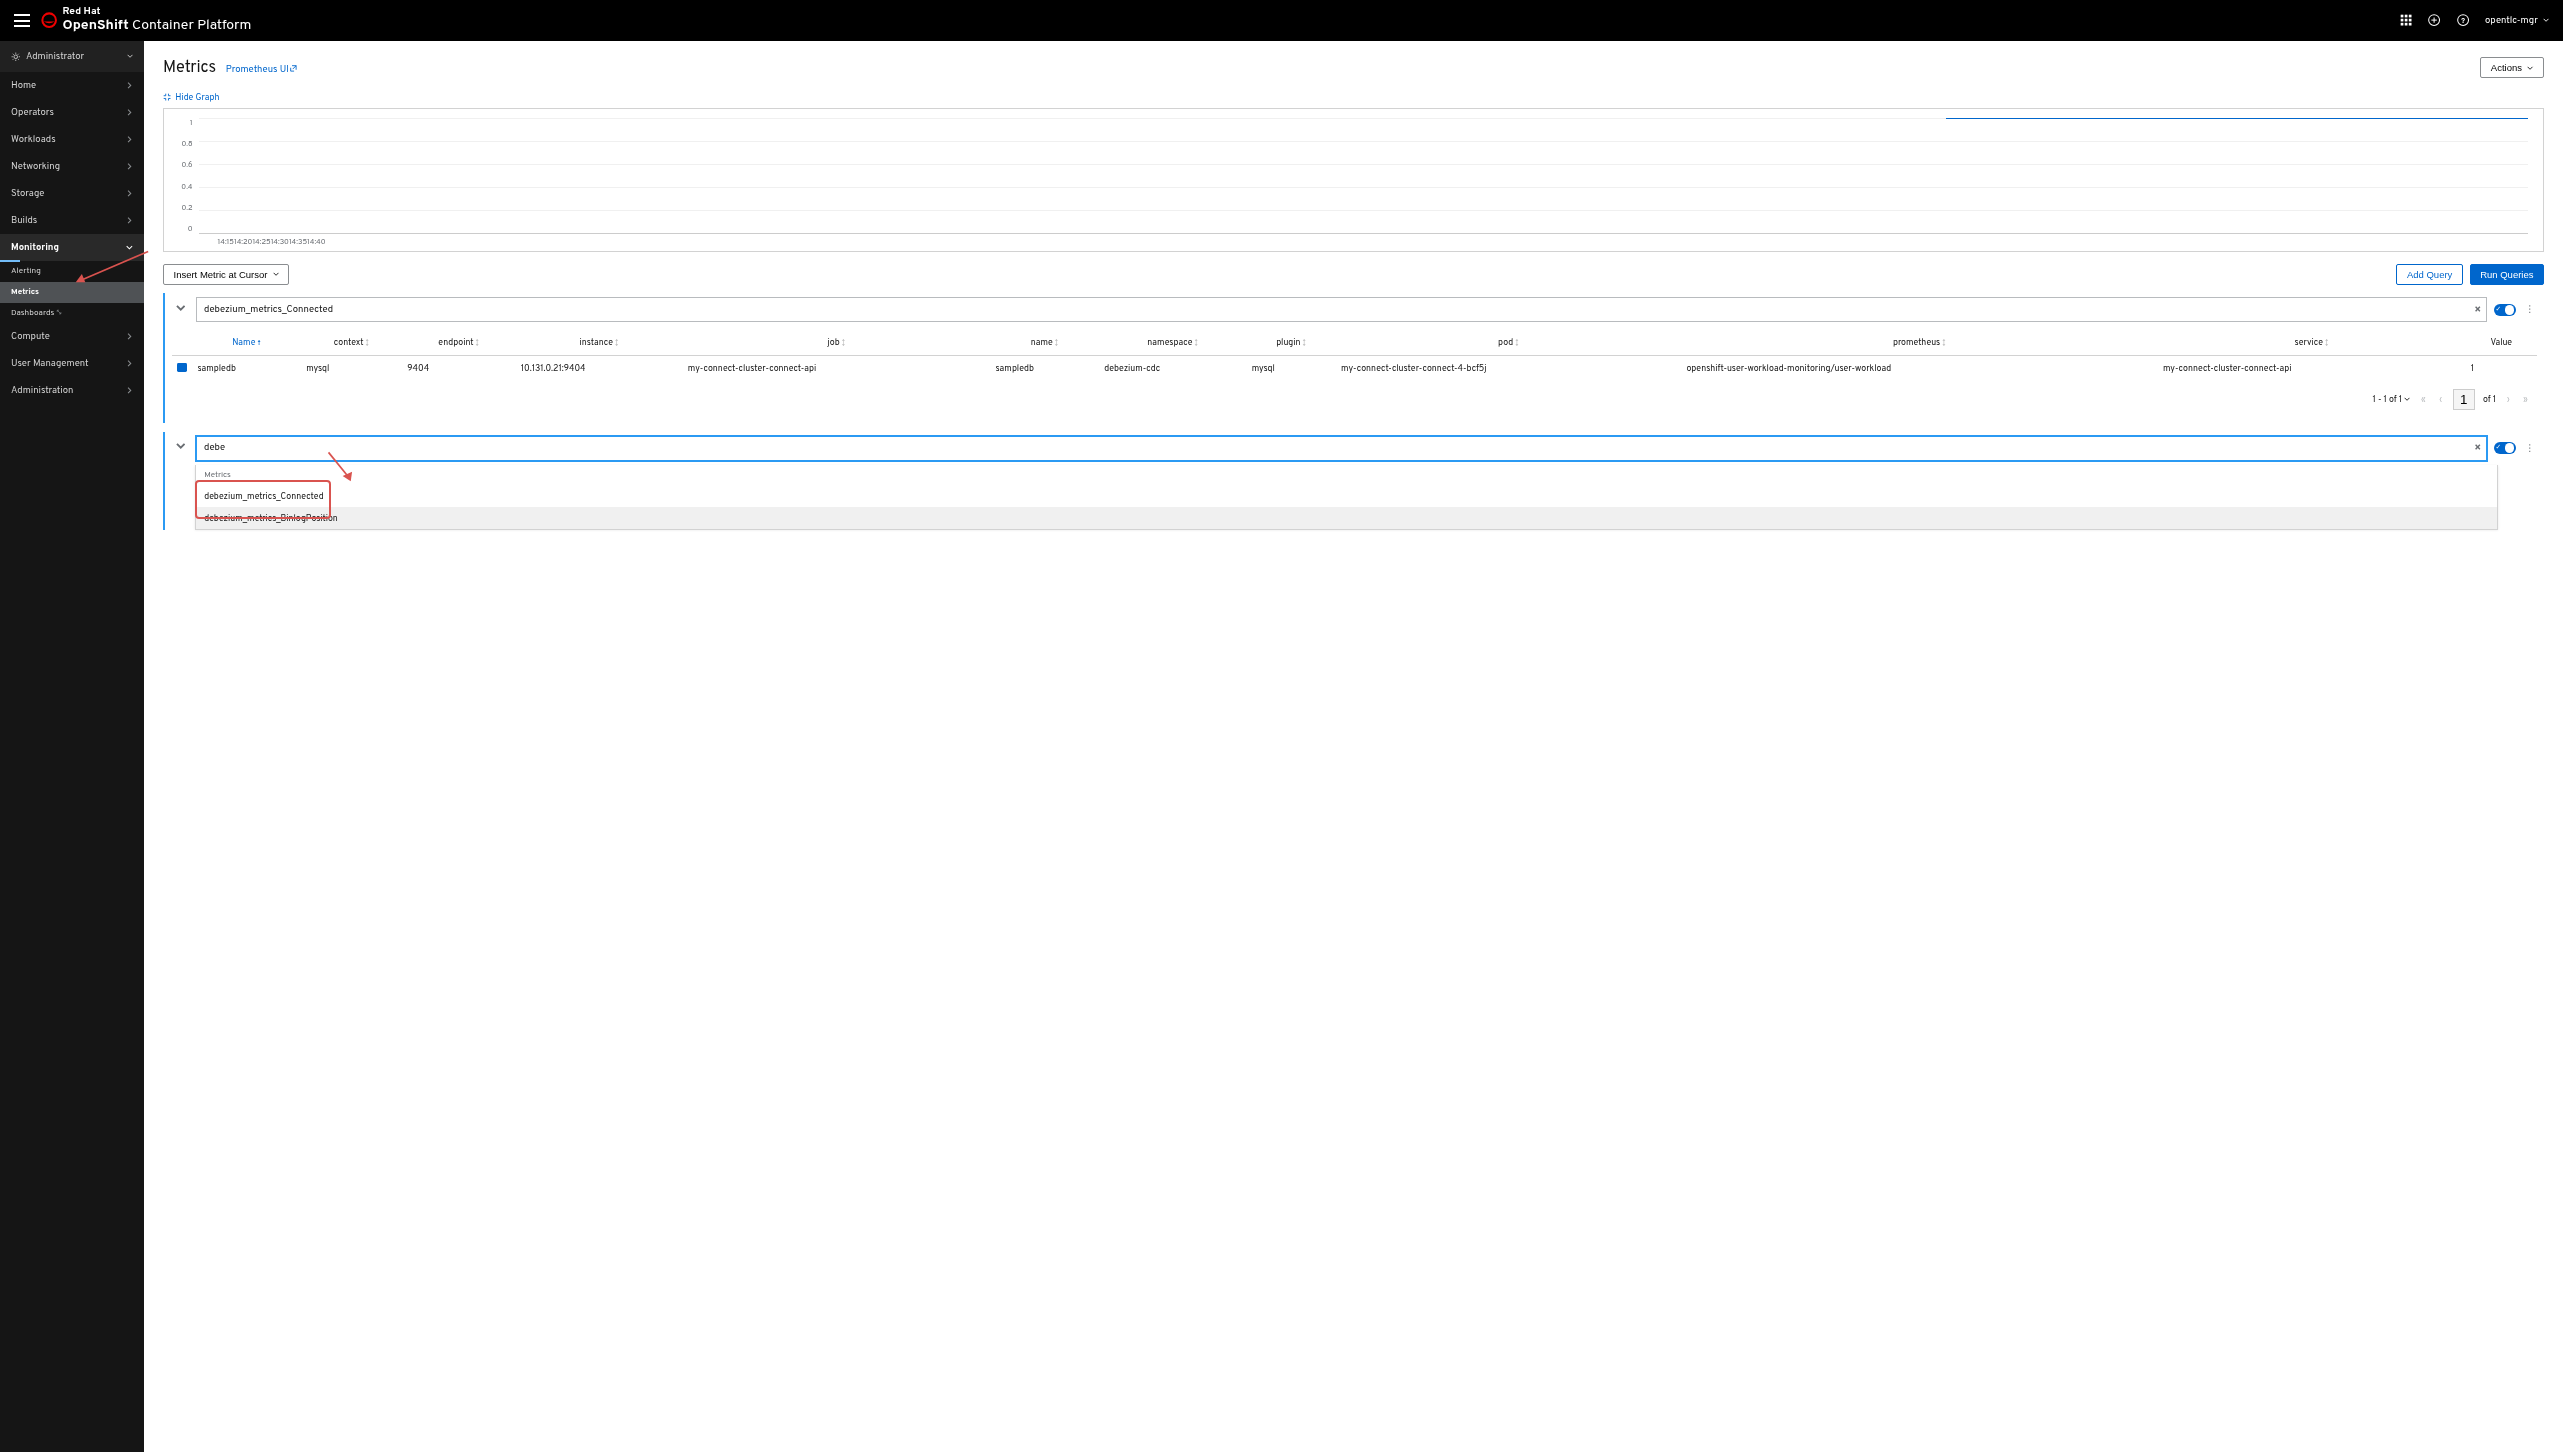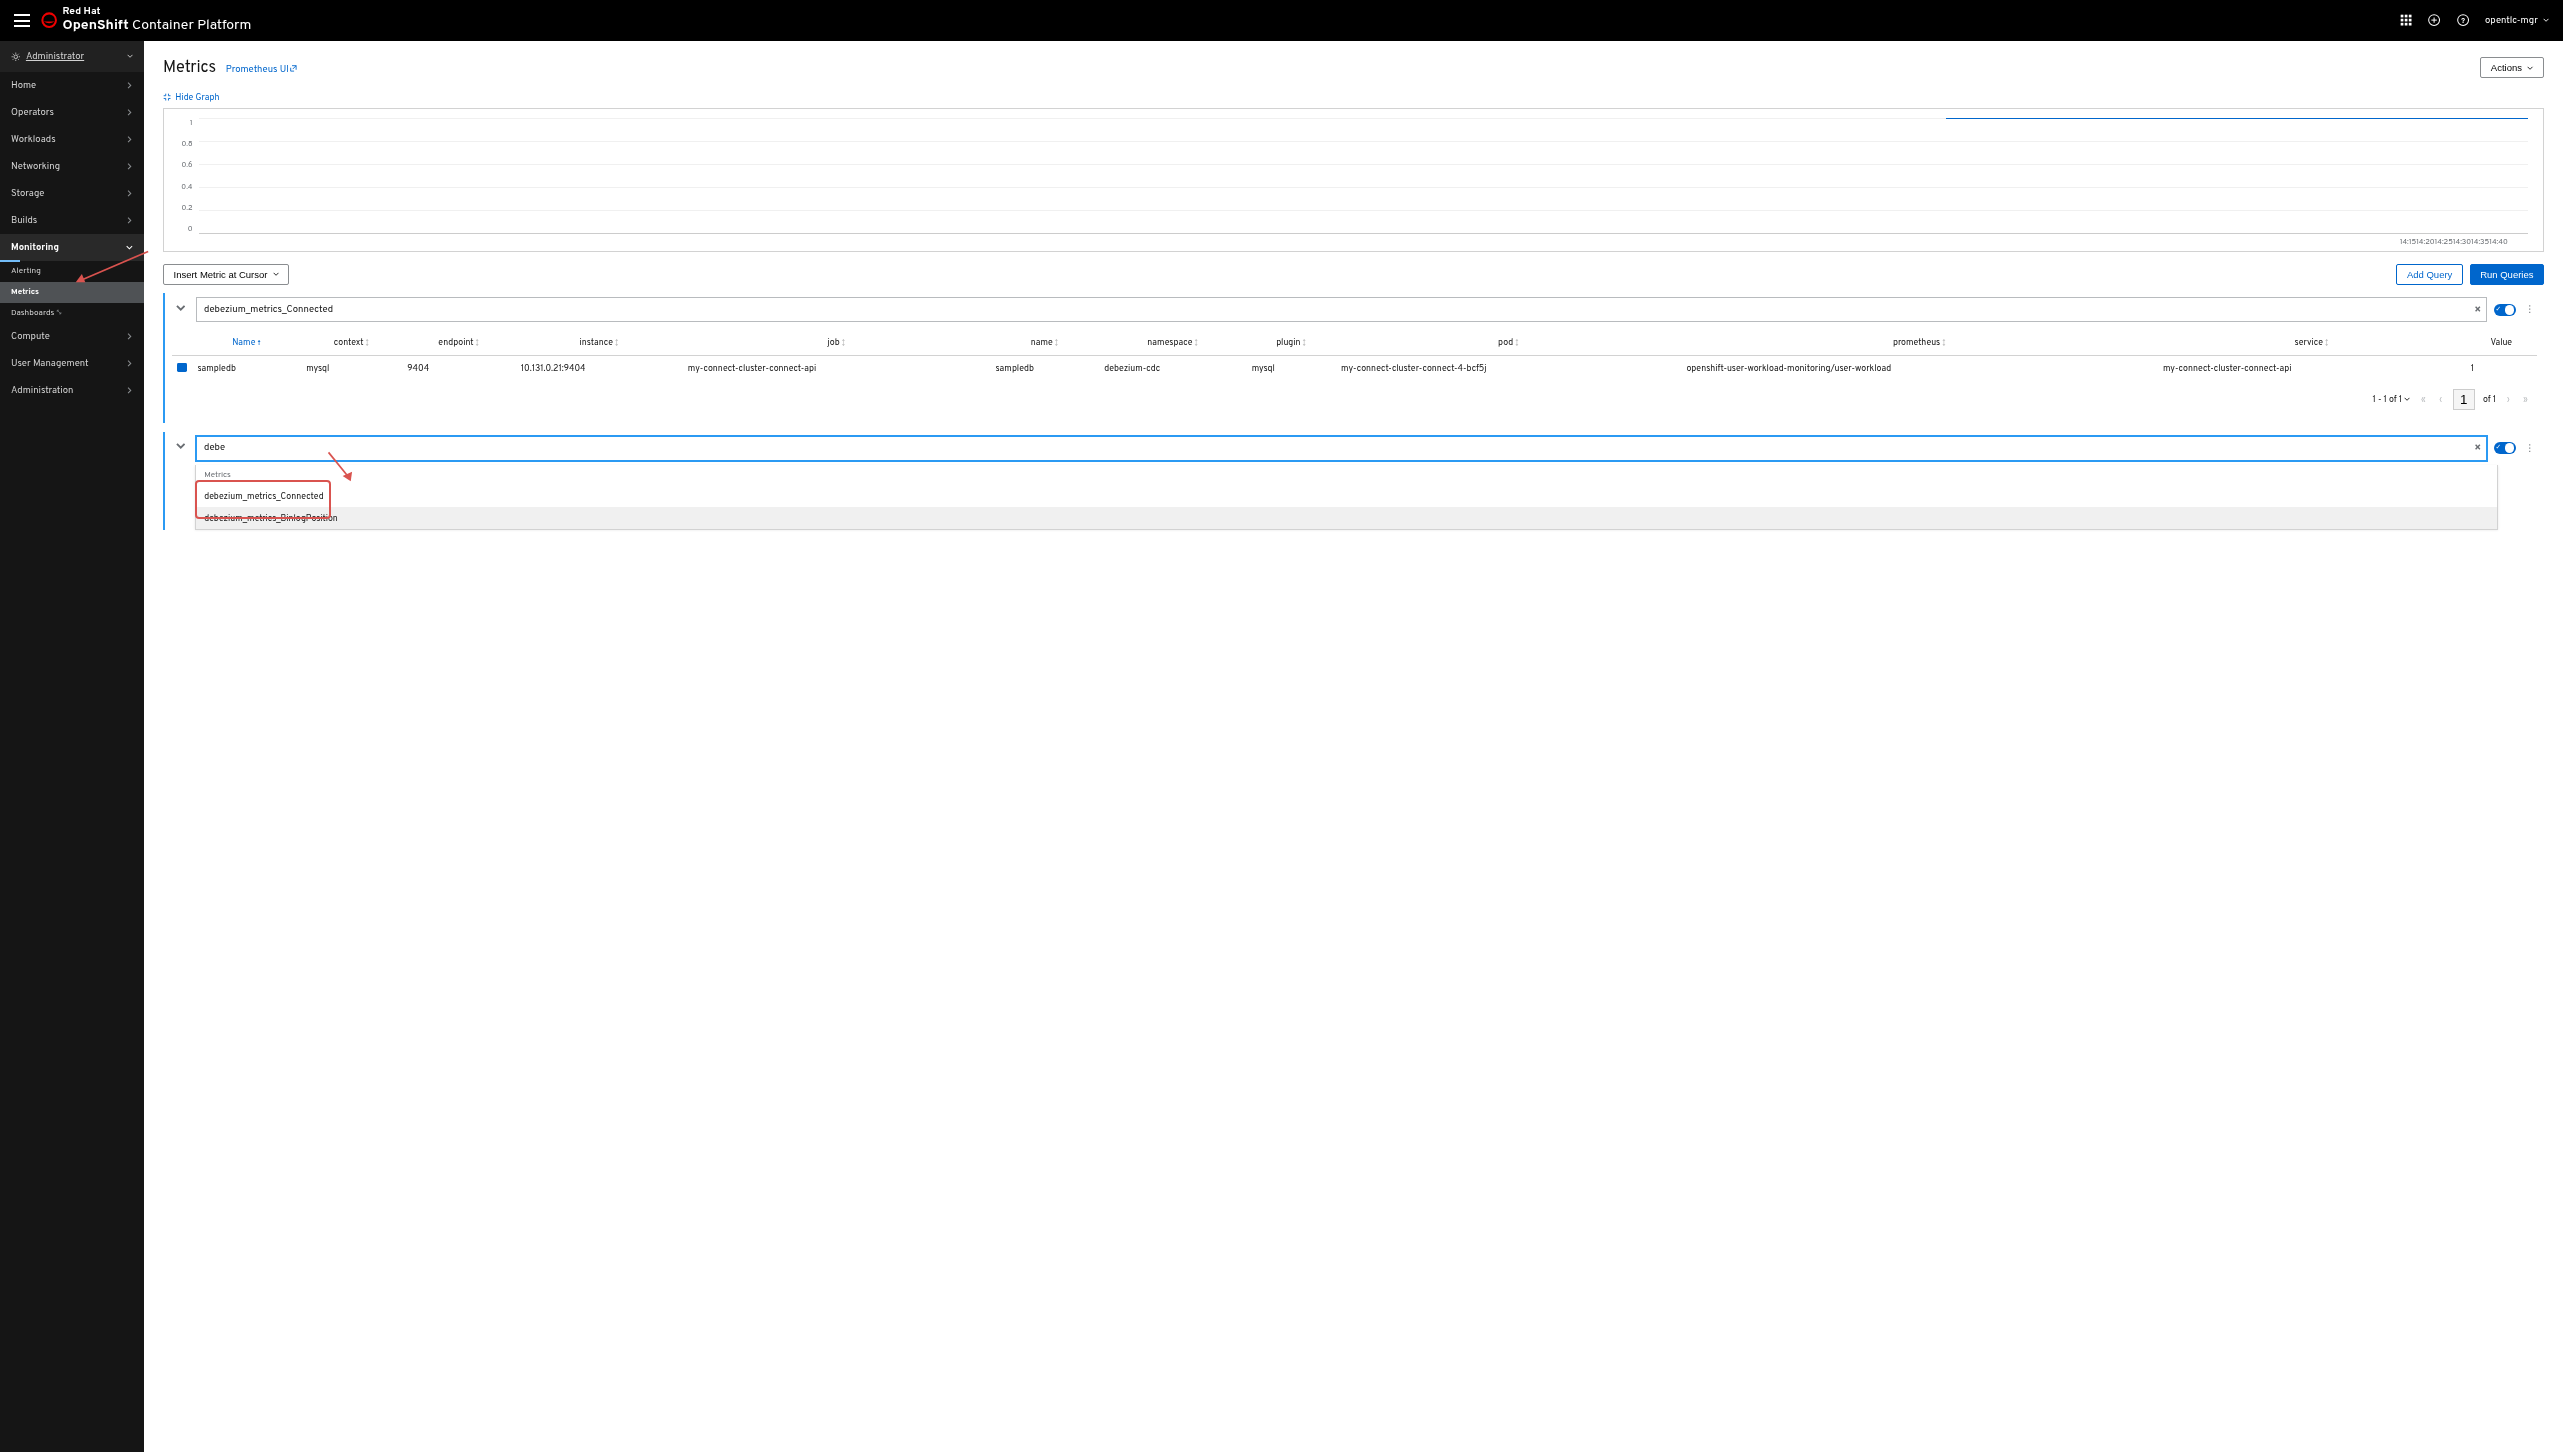--- a/index.html
+++ b/index.html
@@ -16,21 +16,21 @@
 .logo-brand { font-weight: 700; font-size: 10.2px; }
 .logo-sub { font-size: 14px; }
 .logo-sub b { font-weight: 700; }
 .topbar-right { display: flex; align-items: center; gap: 16.3px; }
 .topbar-icon { width: 12.2px; height: 12.2px; fill: #fff; cursor: pointer; }
 .user-menu { display: flex; align-items: center; gap: 5.4px; cursor: pointer; }
 
 
 .wrap { display: flex; height: calc(100vh - 41px); }
 .sidebar { background: #151515; color: #d2d2d2; width: 144px; flex-shrink: 0; overflow-y: auto; }
-.sidebar-header { padding: 9.5px 11px; display: flex; align-items: center; justify-content: space-between; cursor: pointer; background: #212121; text-decoration: underline; }
+.sidebar-header { padding: 9.5px 11px; display: flex; align-items: center; justify-content: space-between; cursor: pointer; background: #212121; }
 .sidebar-item { padding: 7.5px 11px; display: flex; align-items: center; justify-content: space-between; cursor: pointer; font-size: 9.5px; }
 .sidebar-item.expanded { font-weight: 700; color: #fff; background: #292929; position: relative; }
 .sidebar-item.expanded::after { content:''; position:absolute; left:0; bottom: -0.7px; width:20.4px; height: 1.4px; background:#73bcf7; }
 .sidebar-subitem { padding: 5.4px 11px 5.4px 11px; font-size: 8.2px; cursor: pointer; }
 .sidebar-subitem.active { background: #4f5255; font-weight: 700; color: #fff; }
 .chev { width: 6.8px; height: 6.8px; }
 .gear { width: 9.5px; height: 9.5px; }
 
 
 .main { flex: 1; overflow-y: auto; padding: 16.3px 19px; background: #fff; }
@@ -46,21 +46,21 @@
 
 .hide-graph { text-align: right; color: #0066cc; font-size: 8.8px; margin-bottom: 5.4px; cursor: pointer; display: flex; justify-content: flex-start; align-items: center; gap: 4.1px; }
 
 .graph-panel { border: 0.7px solid #d2d2d2; padding: 8.2px 12.2px 4.1px 12.2px; margin-bottom: 12.2px; }
 .graph-controls { display: flex; gap: 6.8px; margin-bottom: 6.8px; }
 .graph-area { position: relative; height: 129px; padding-left: 20.4px; }
 .y-ticks { position: absolute; left: 0; top: 0; bottom: 12.2px; width: 20.4px; display: flex; flex-direction: column; justify-content: space-between; font-size: 7.5px; color: #6a6e73; text-align: right; padding-right: 4.1px; }
 .plot { position: absolute; left: 23px; right: 2.7px; top: 0; bottom: 12.2px; border-bottom: 0.7px solid #ccc; }
 .gridline { position: absolute; left: 0; right: 0; border-top: 0.7px solid #f0f0f0; }
 .dataline { position: absolute; right: 0; width: 25%; top: 0; border-top: 1.4px solid #0066cc; }
-.x-ticks { position: absolute; left: 15px; right: 2.7px; bottom: 0; height: 9.5px; display: flex; justify-content: flex-end; font-size: 7.5px; color: #6a6e73; padding: 0 20.4px; }
+.x-ticks { position: absolute; left: 21px; right: 2.7px; bottom: 0; height: 9.5px; display: flex; justify-content: flex-start; font-size: 7.5px; color: #6a6e73; padding: 0 20.4px; }
 
 .query-row { display: flex; justify-content: space-between; align-items: center; margin-bottom: 8.2px; }
 .query-actions { display: flex; gap: 6.8px; }
 
 .query-block { border-left: 2px solid #3e8635; margin-bottom: 8.2px; }
 .query-block.blue { border-left-color: #2b9af3; }
 .query-head { display: flex; align-items: center; padding: 4.1px 6.8px; gap: 6.8px; }
 .collapse-btn { cursor: pointer; padding: 4.1px; }
 .query-textarea { flex: 1; border: 0.7px solid #b8bbbe; padding: 5.4px 17.7px 5.4px 6.8px; font-size: 9.5px; resize: none; position: relative; }
 .query-textarea.focused { border-color: #2b9af3; outline: 0.7px solid #2b9af3; }

